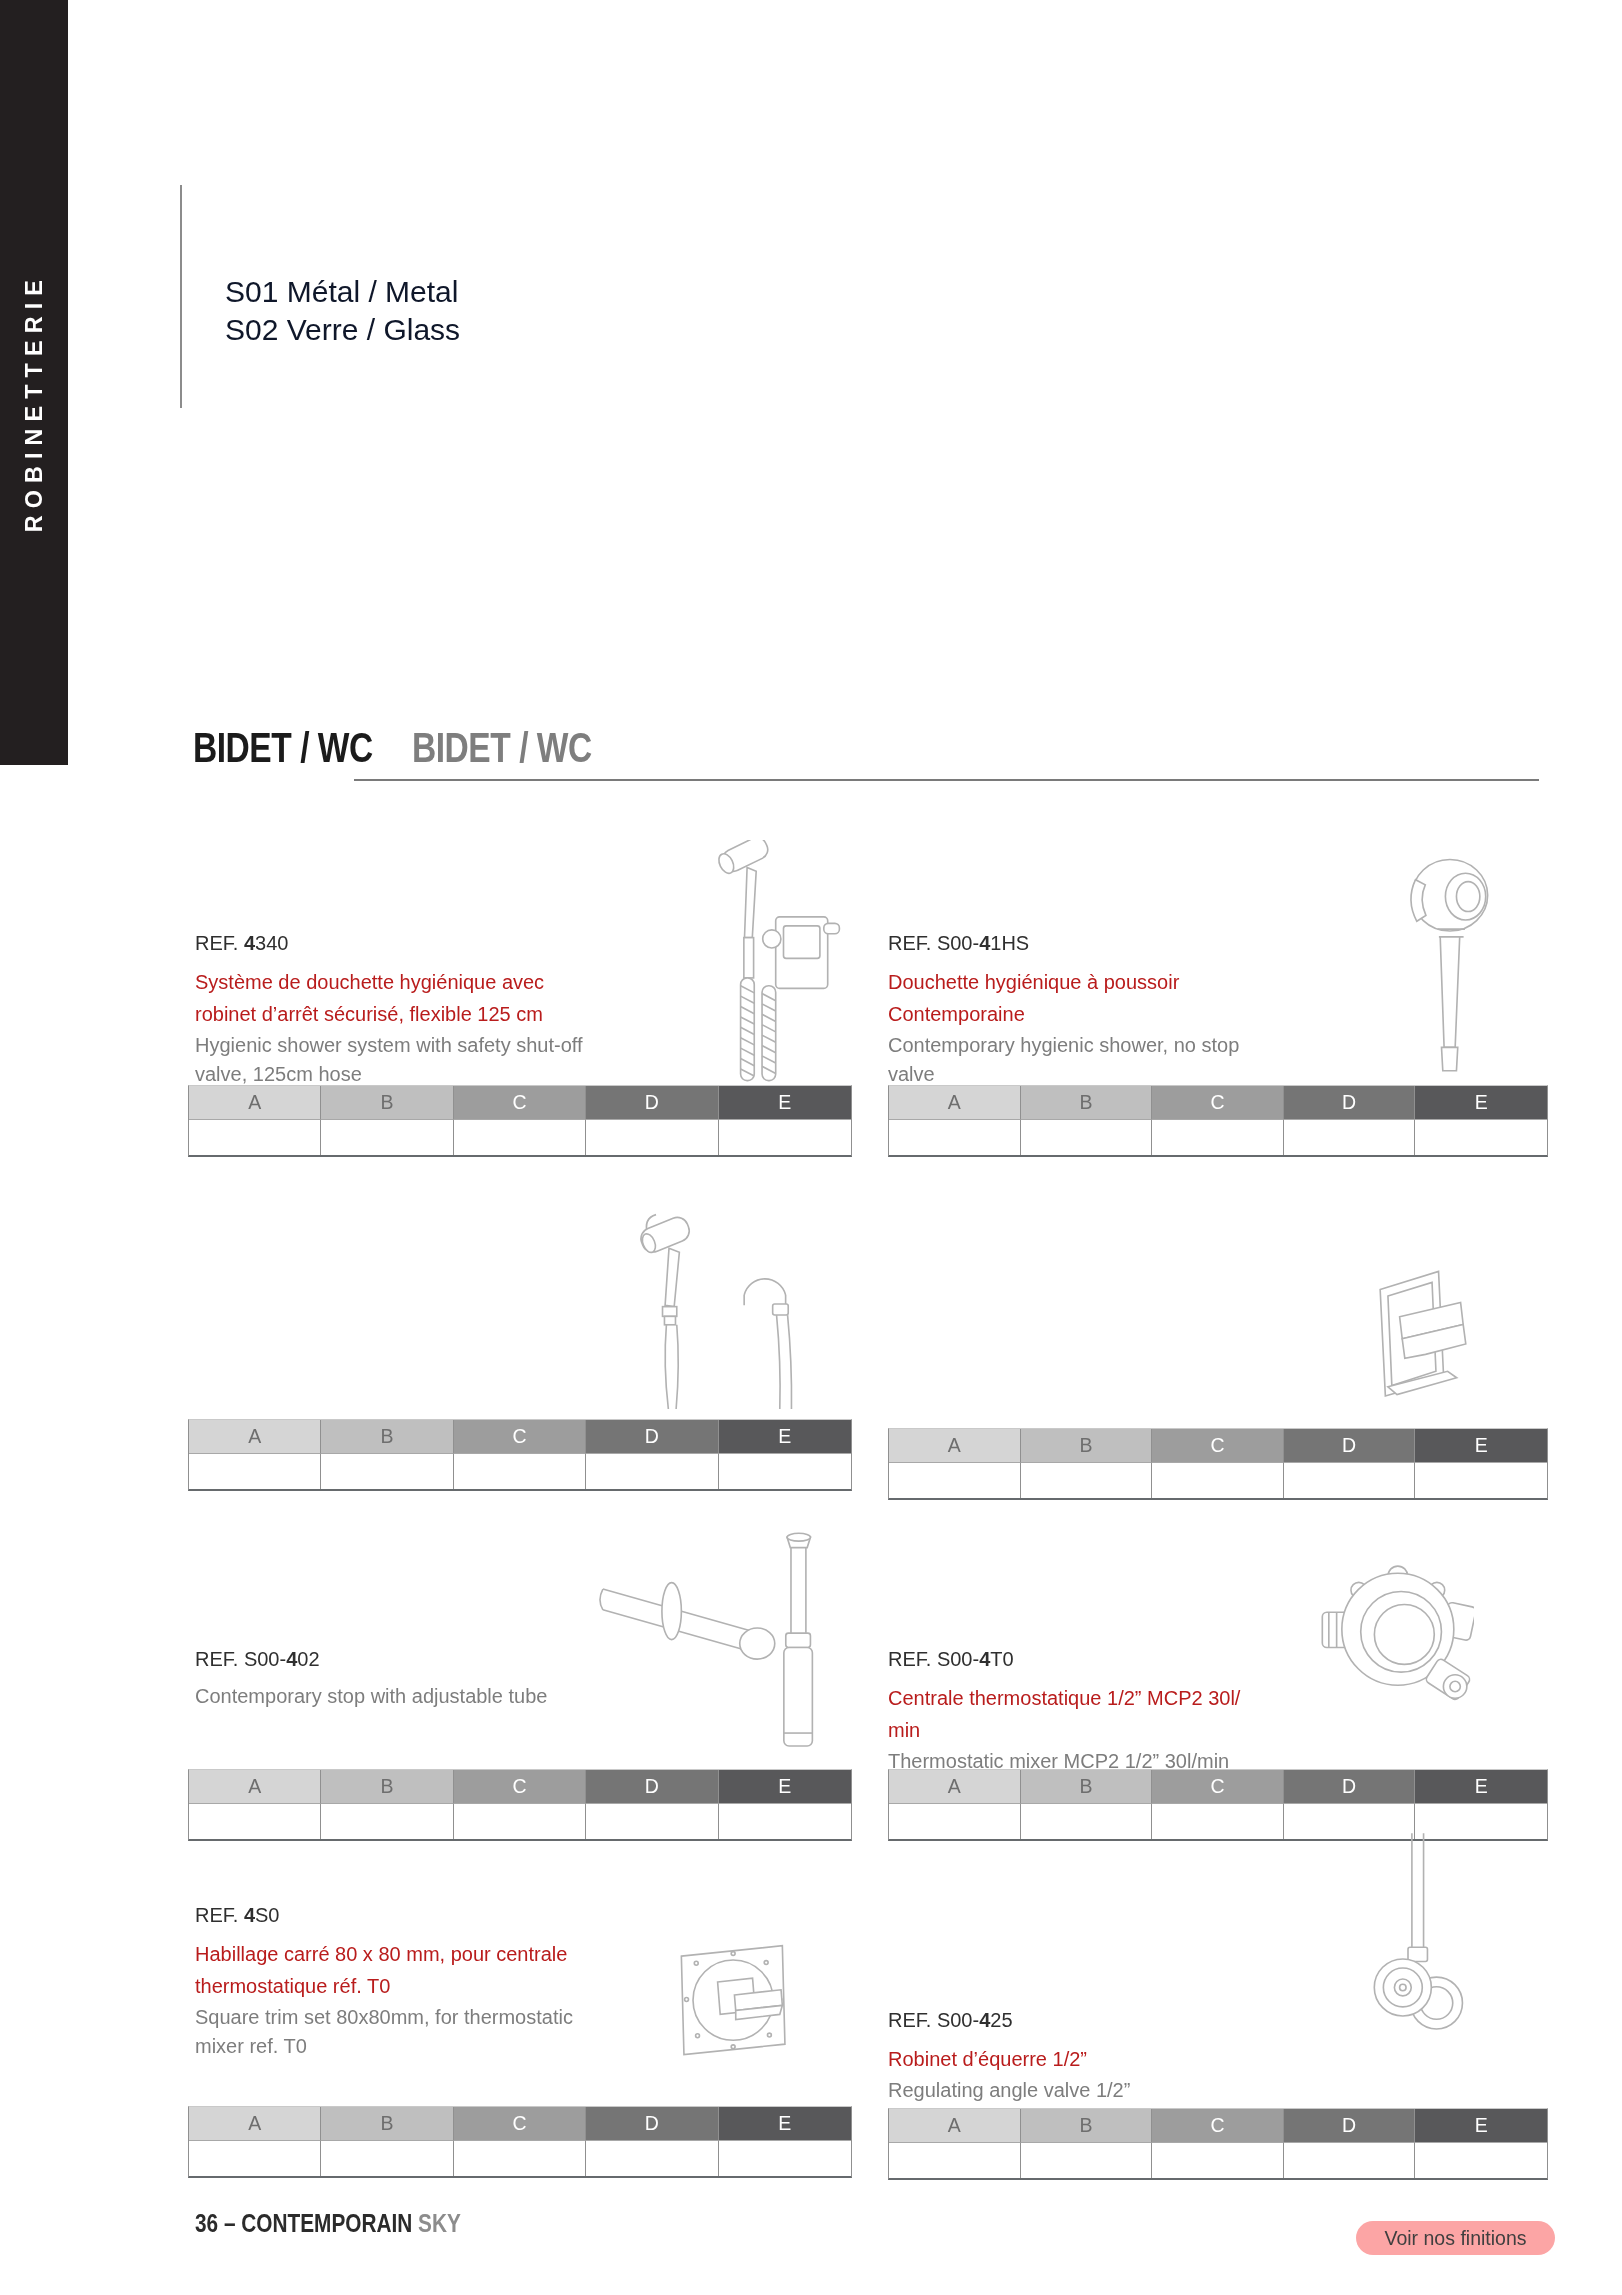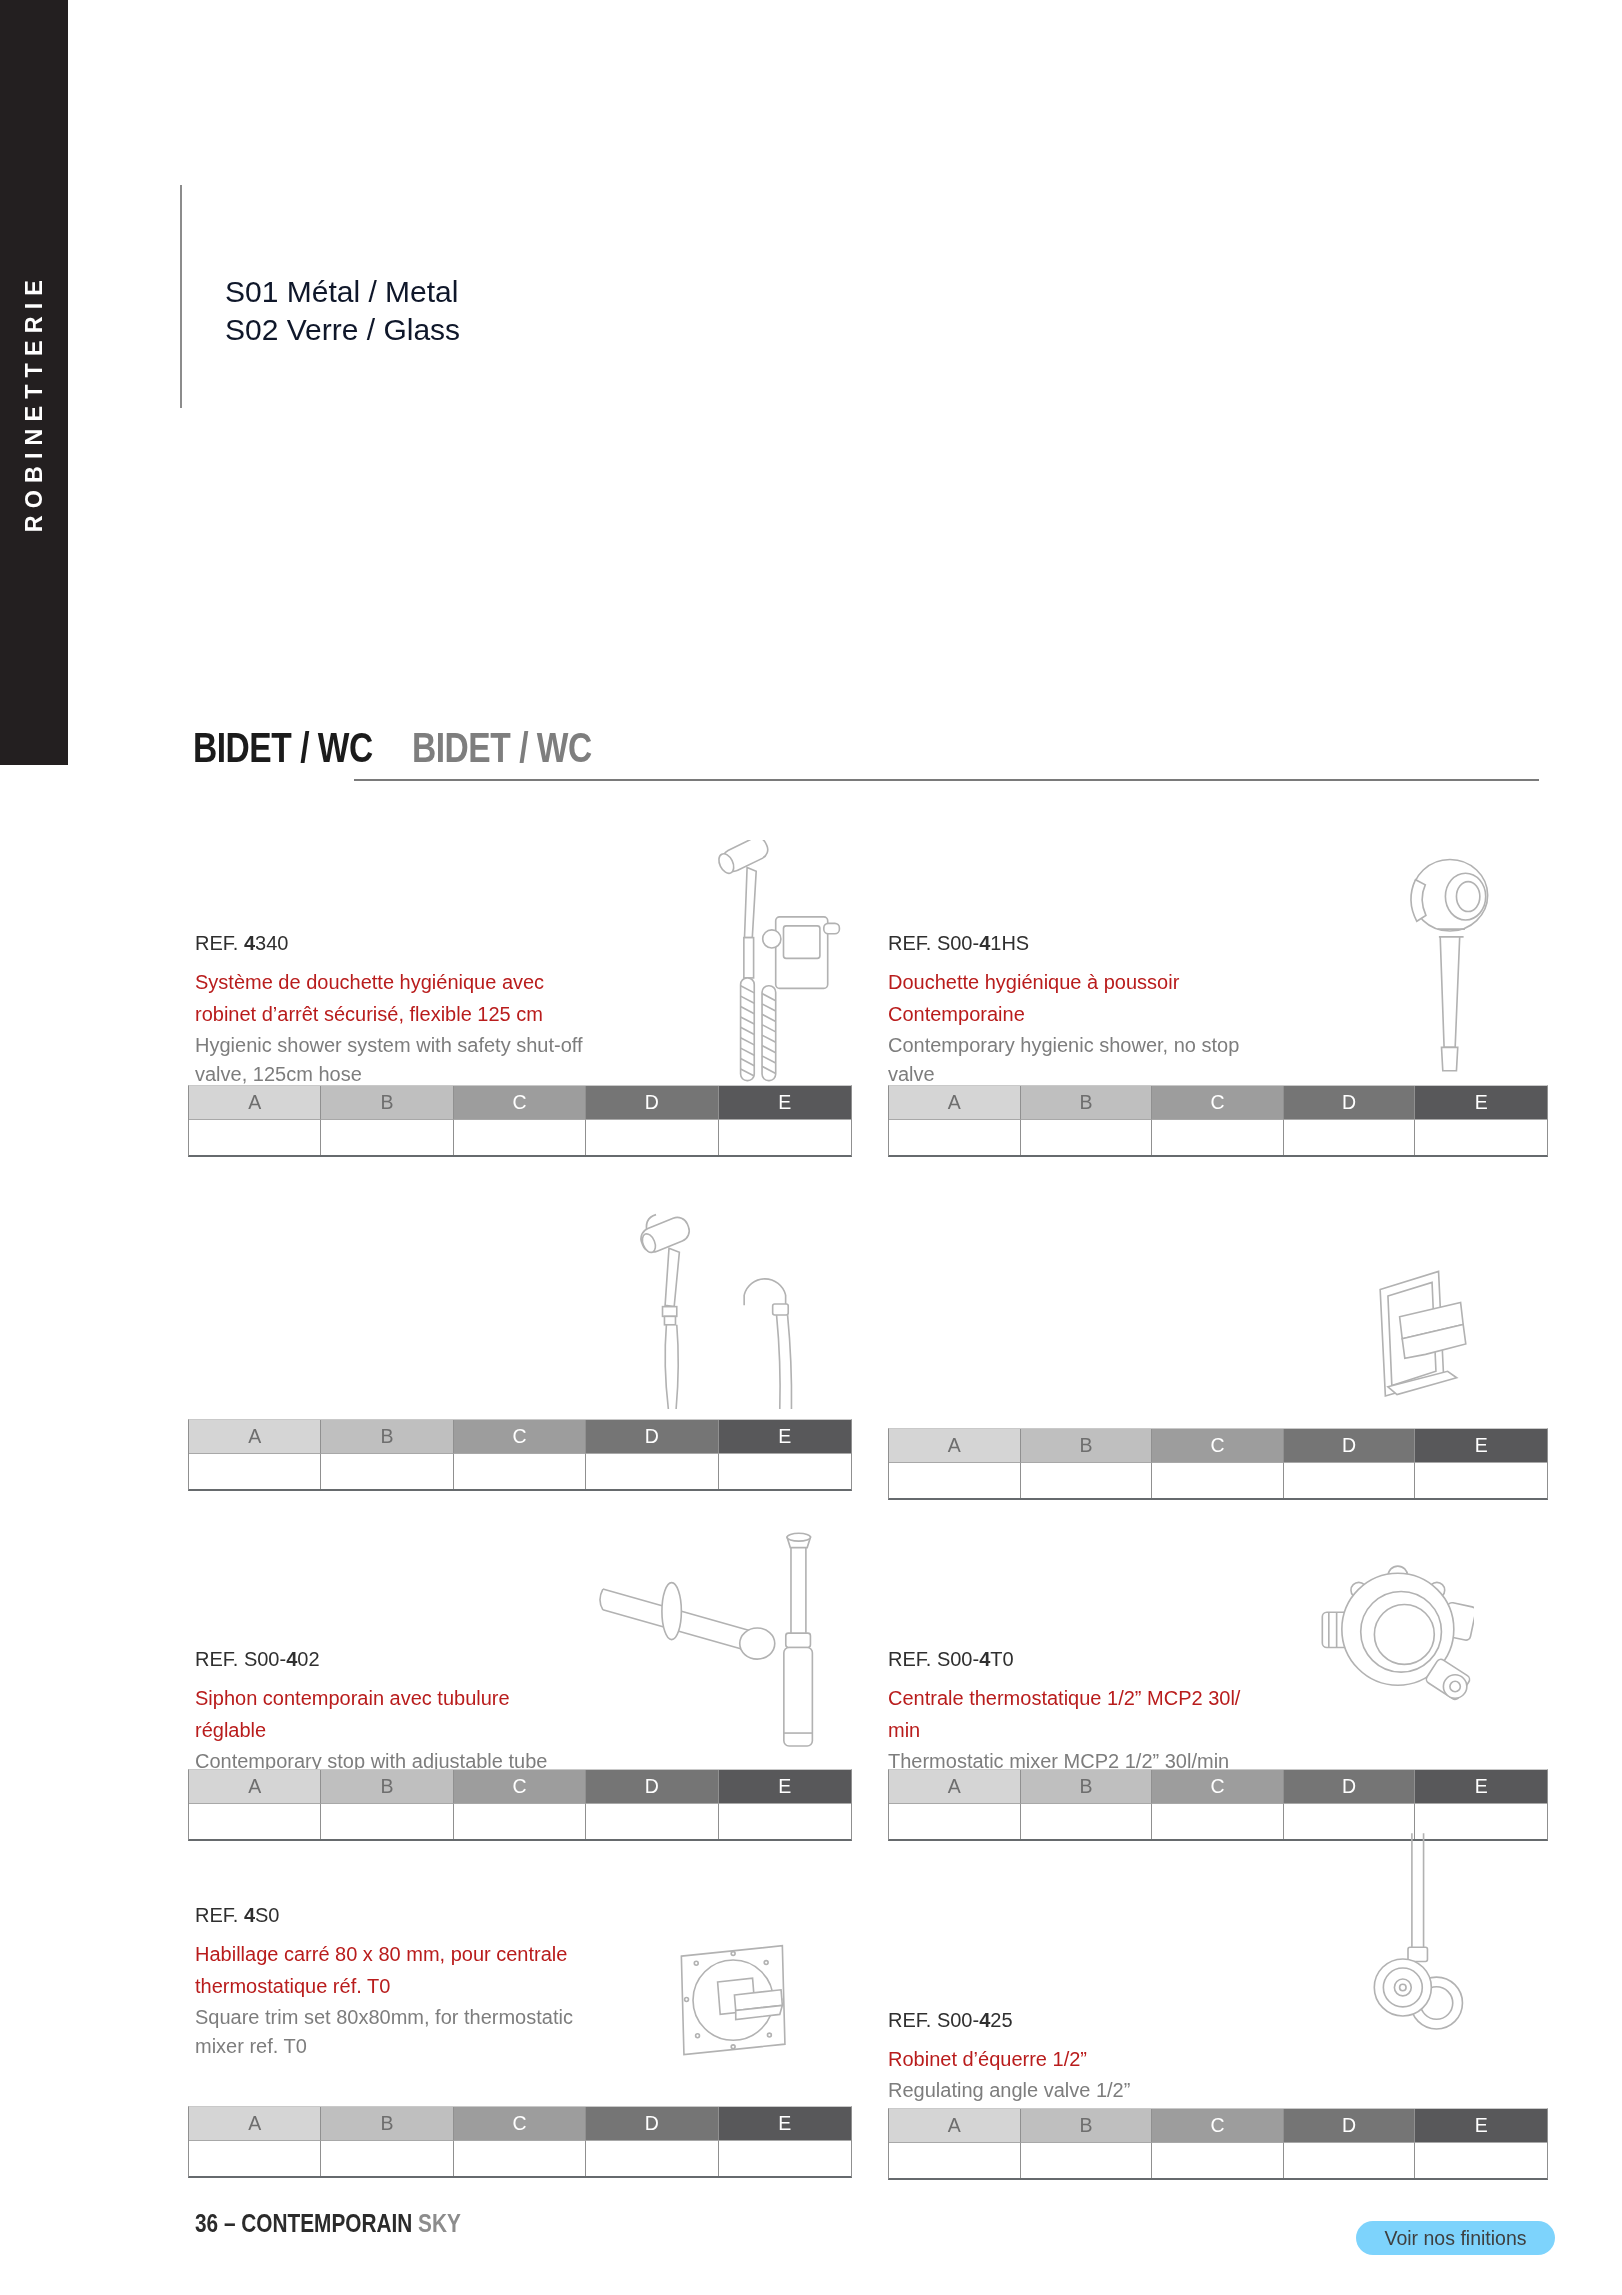--- a/index.html
+++ b/index.html
@@ -49,21 +49,21 @@
   .i0{left:686px;top:840px}.i1{left:1383px;top:855px}
   .i2{left:634px;top:1209px}.i3{left:1362px;top:1262px}
   .i4{left:599px;top:1532px}.i5{left:1321px;top:1555px}
   .i6{left:671px;top:1938px}.i7{left:1373px;top:1833px}
   
   .footer{position:absolute;left:195px;top:2208px;font-size:26px;font-weight:bold;
     transform:scaleX(0.8);transform-origin:0 0;white-space:nowrap;}
   .footer .page-no{color:#2b2b2b;}
   .footer .brand{color:#8c8c8c;}
   .finishes-btn{position:absolute;left:1356px;top:2221px;width:199px;height:34px;
-    border:none;border-radius:17px;background:#7dd3fc;color:#3f3f3f;font-size:19.5px;
+    border:none;border-radius:17px;background:#fca5a5;color:#3f3f3f;font-size:19.5px;
     font-family:"Liberation Sans",sans-serif;display:flex;align-items:center;justify-content:center;
     cursor:pointer;}
 </style>
 </head>
 <body>
 
 <div id="page">
 
   <div class="sidebar" style="background: rgb(35, 31, 32);">
     <div class="side-label-wrap">
@@ -94,22 +94,20 @@
     <div class="fr">Douchette hygiénique à poussoir
 Contemporaine</div>
     <div class="en">Contemporary hygienic shower, no stop
 valve</div>
   </div>
 
 
 
   <div class="product p4">
     <div class="ref"><span>REF. S00-</span><b>4</b><span>02</span></div>
-    <div class="fr">Siphon contemporain avec tubulure
-réglable</div>
     <div class="en">Contemporary stop with adjustable tube</div>
   </div>
 
   <div class="product p5">
     <div class="ref"><span>REF. S00-</span><b>4</b><span>T0</span></div>
     <div class="fr">Centrale thermostatique 1/2” MCP2 30l/
 min</div>
     <div class="en">Thermostatic mixer MCP2 1/2” 30l/min</div>
   </div>
 

